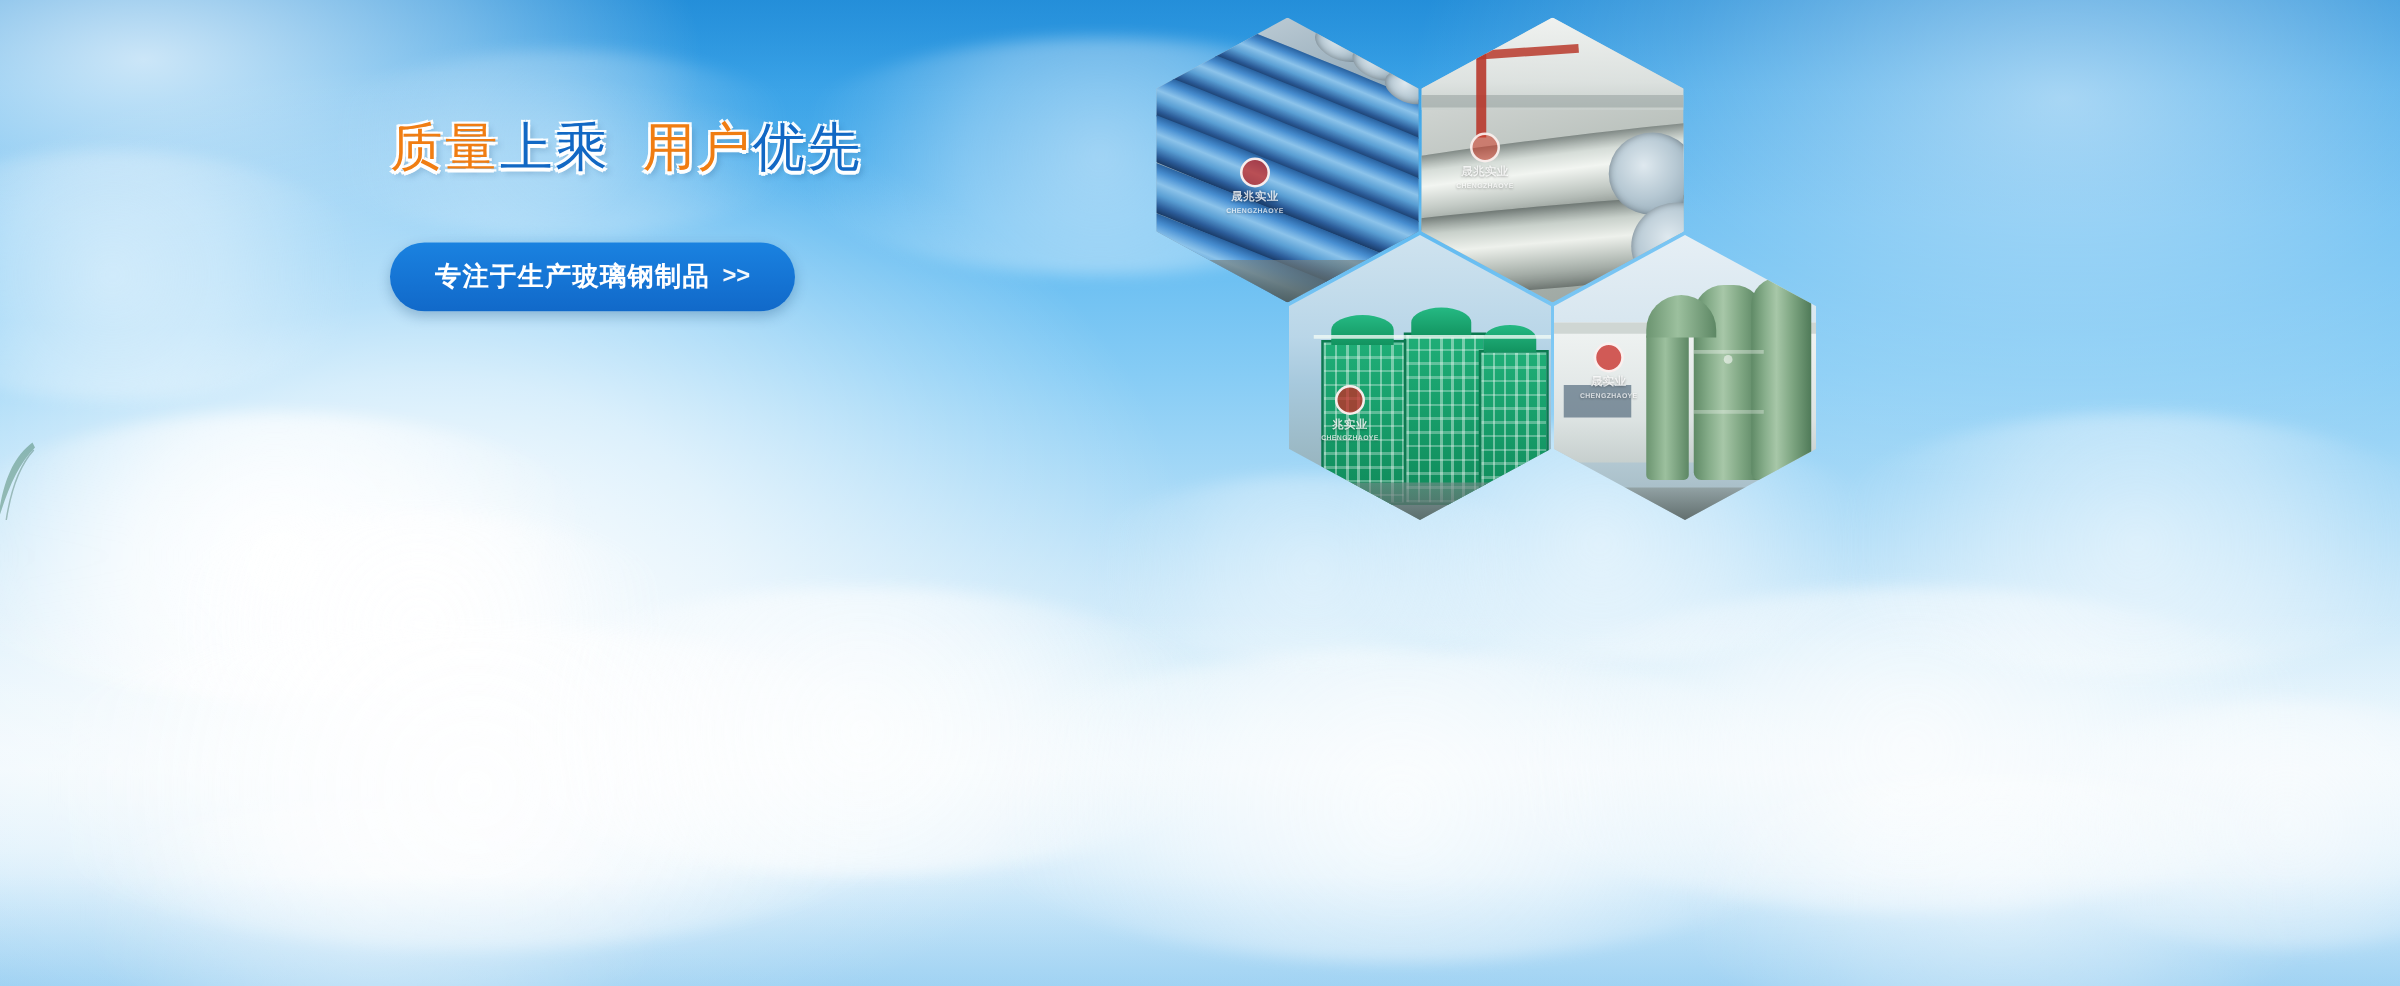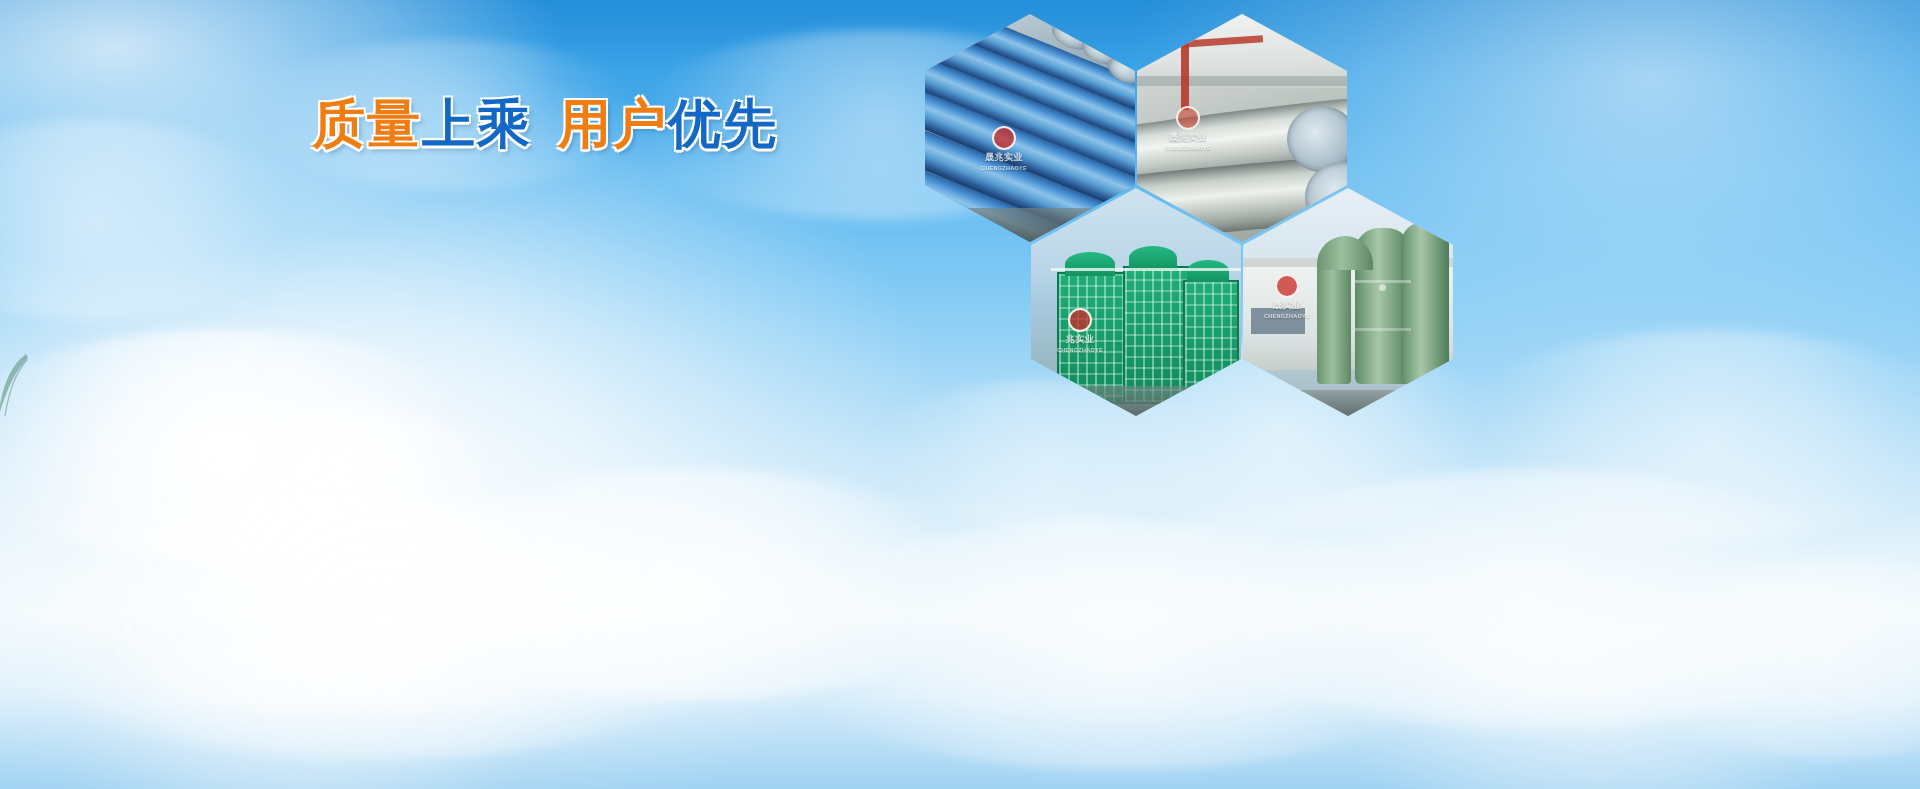--- a/index.html
+++ b/index.html
@@ -116,22 +116,22 @@
 
   
   .text-col {
     position: absolute;
     left: 312px;
     top: 96px;
     width: 600px;
   }
 
   .headline {
-    font-size: 53px;
-    font-weight: 700;
+    font-size: 42px;
+    font-weight: 400;
     letter-spacing: 2px;
     line-height: 1.05;
     white-space: nowrap;
     margin: 0 0 26px 0;
     font-family: "DejaVu Sans", "Liberation Sans", sans-serif;
   }
   .headline span {
     display: inline-block;
     text-shadow:
        2px 2px 0 rgba(255,255,255,0.95),
@@ -434,14 +434,18 @@
     </div>
   </div>
 
   <div class="text-col">
 
     <h1 class="headline">
       <span class="hl-orange">质</span><span class="hl-orange">量</span><span class="hl-blue">上</span><span class="hl-blue">乘</span><span class="hl-gap"></span><span class="hl-orange">用</span><span class="hl-orange">户</span><span class="hl-blue">优</span><span class="hl-blue">先</span>
     </h1>
 
 
+    <button class="cta">
+      <span>专注于生产玻璃钢制品</span>
+      <span class="arrows">&gt;&gt;</span>
+    </button>
   </div>
 </div>
 
 </body></html>

